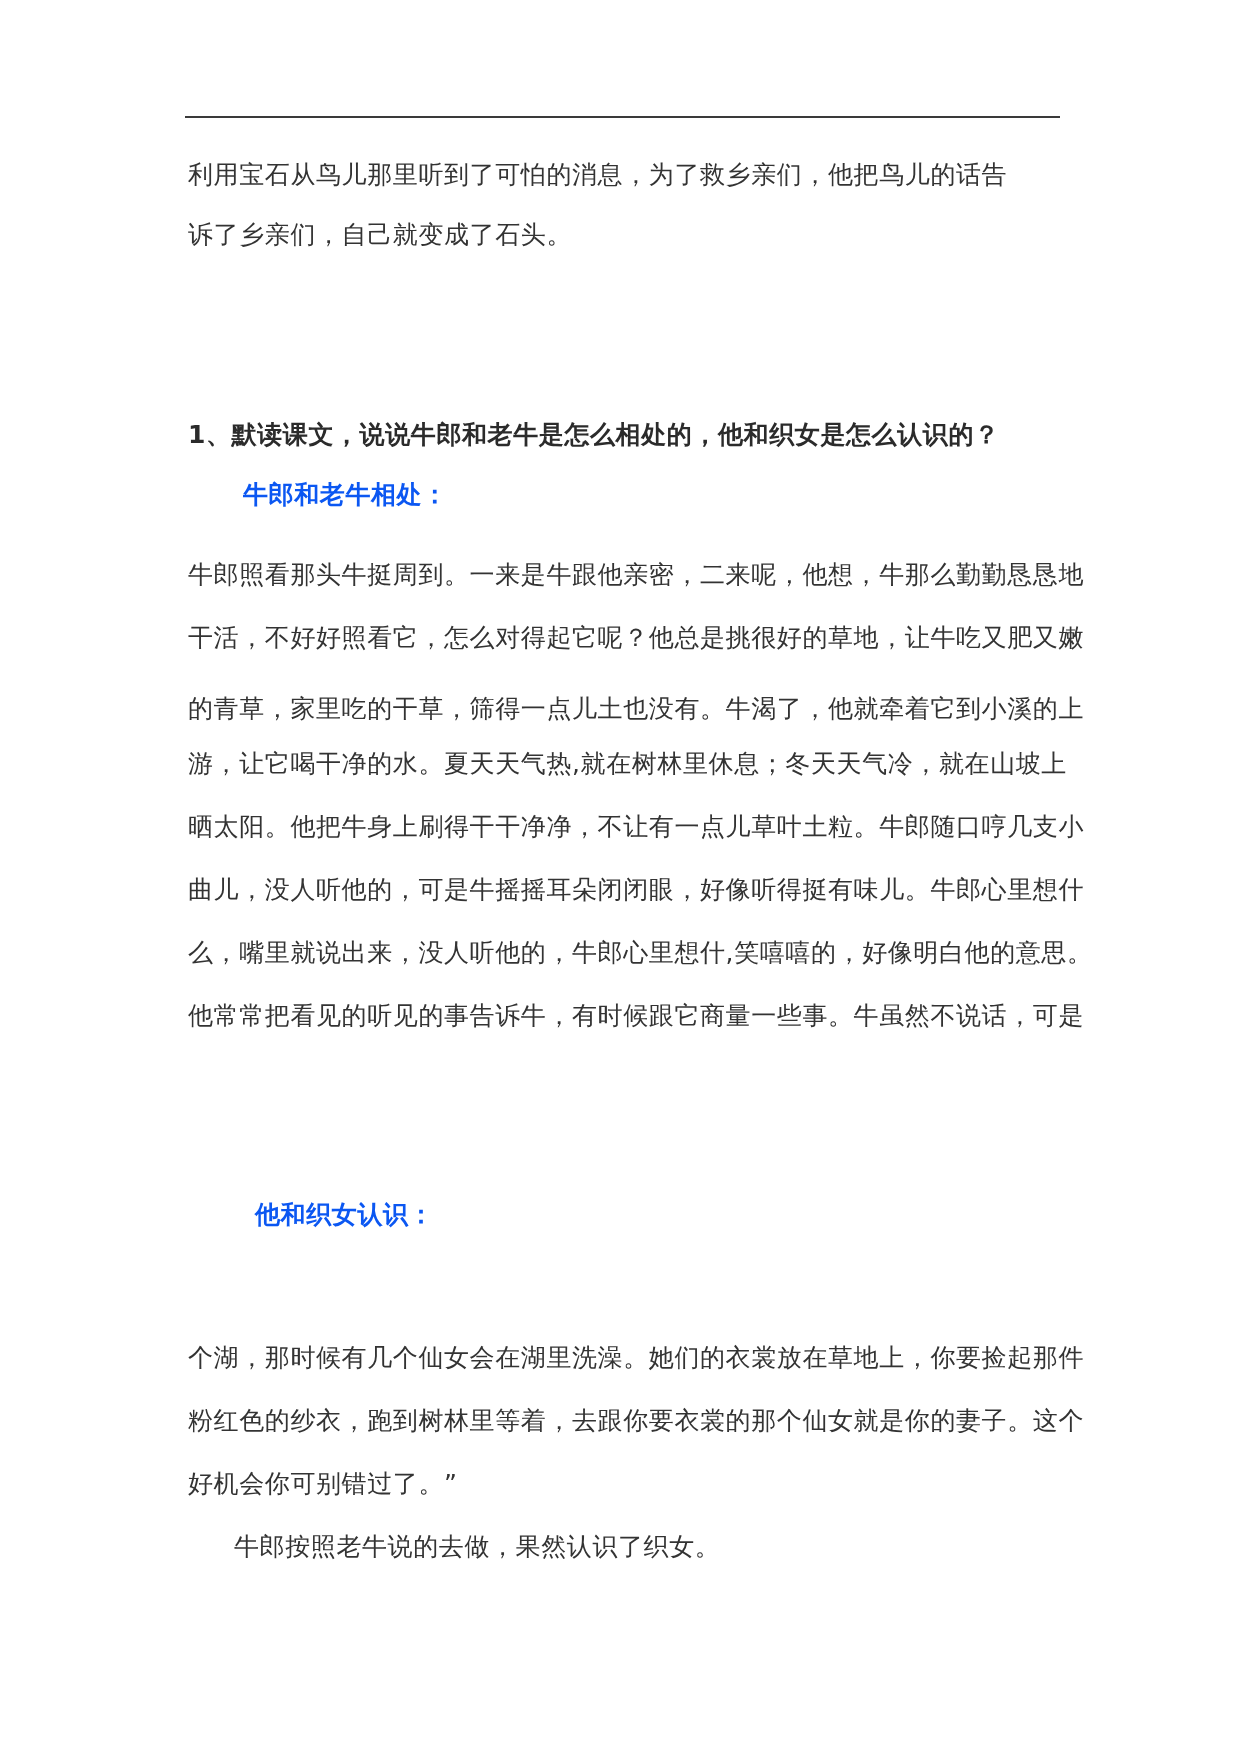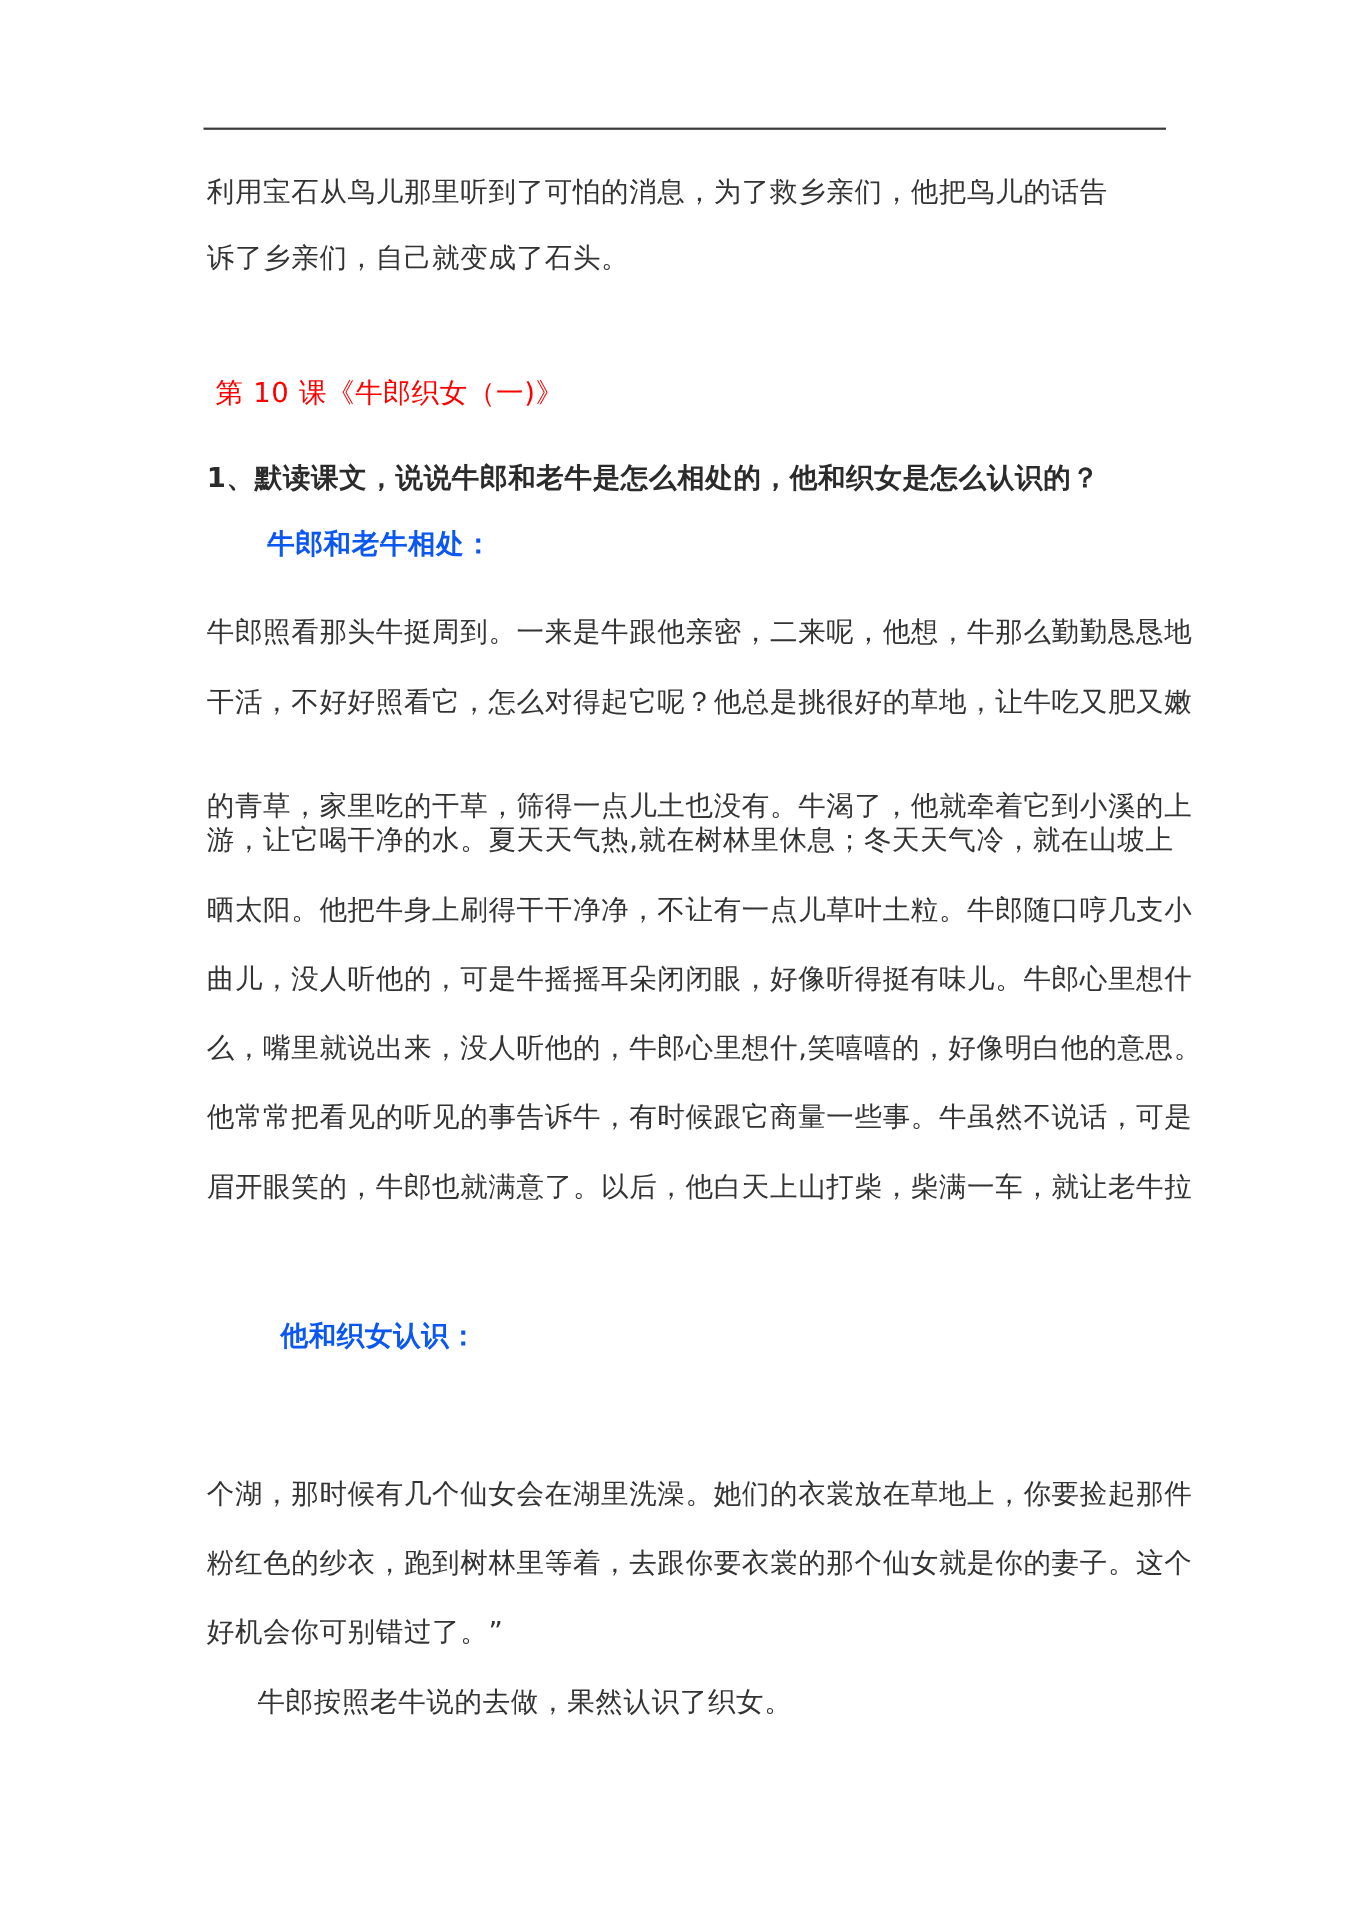--- a/index.html
+++ b/index.html
@@ -57,35 +57,33 @@
 </head>
 <body>
 
 <div class="page">
 
   <div class="header-rule"></div>
 
   <div class="line body-text" style="top:158px;">利用宝石从鸟儿那里听到了可怕的消息，为了救乡亲们，他把鸟儿的话告</div>
   <div class="line body-text" style="top:218px;">诉了乡亲们，自己就变成了石头。</div>
 
-  <div class="line lesson-title" style="top:340px;">第 10 课《牛郎织女（一)》</div>
 
   <div class="line question" style="top:418px;">1、默读课文，说说牛郎和老牛是怎么相处的，他和织女是怎么认识的？</div>
 
   <div class="line subheading" style="top:478px; left:243px;">牛郎和老牛相处：</div>
 
   <div class="line body-text" style="top:558px;">牛郎照看那头牛挺周到。一来是牛跟他亲密，二来呢，他想，牛那么勤勤恳恳地</div>
   <div class="line body-text" style="top:621px;">干活，不好好照看它，怎么对得起它呢？他总是挑很好的草地，让牛吃又肥又嫩</div>
-  <div class="line body-text" style="top:716px;">的青草，家里吃的干草，筛得一点儿土也没有。牛渴了，他就牵着它到小溪的上</div>
+  <div class="line body-text" style="top:692px;">的青草，家里吃的干草，筛得一点儿土也没有。牛渴了，他就牵着它到小溪的上</div>
   <div class="line body-text" style="top:747px;">游，让它喝干净的水。夏天天气热,就在树林里休息；冬天天气冷，就在山坡上</div>
   <div class="line body-text" style="top:810px;text-align:right;">晒太阳。他把牛身上刷得干干净净，不让有一点儿草叶土粒。牛郎随口哼几支小</div>
   <div class="line body-text" style="top:873px;">曲儿，没人听他的，可是牛摇摇耳朵闭闭眼，好像听得挺有味儿。牛郎心里想什</div>
   <div class="line body-text" style="top:936px;">么，嘴里就说出来，没人听他的，牛郎心里想什,笑嘻嘻的，好像明白他的意思。</div>
   <div class="line body-text" style="top:999px;">他常常把看见的听见的事告诉牛，有时候跟它商量一些事。牛虽然不说话，可是</div>
-  <div class="line body-text" style="top:1062px;">眉开眼笑的，牛郎也就满意了。以后，他白天上山打柴，柴满一车，就让老牛拉</div>
 
   <div class="line subheading" style="top:1198px; left:255px;">他和织女认识：</div>
 
   <div class="line body-text" style="top:1341px;">个湖，那时候有几个仙女会在湖里洗澡。她们的衣裳放在草地上，你要捡起那件</div>
   <div class="line body-text" style="top:1404px;">粉红色的纱衣，跑到树林里等着，去跟你要衣裳的那个仙女就是你的妻子。这个</div>
   <div class="line body-text" style="top:1467px;">好机会你可别错过了。”</div>
 
   <div class="line body-text" style="top:1530px; left:234px;">牛郎按照老牛说的去做，果然认识了织女。</div>
 
 </div>

